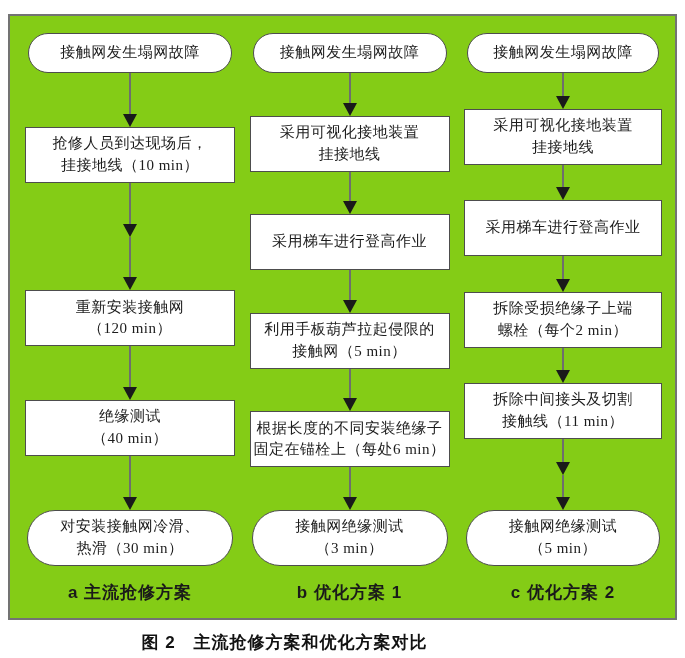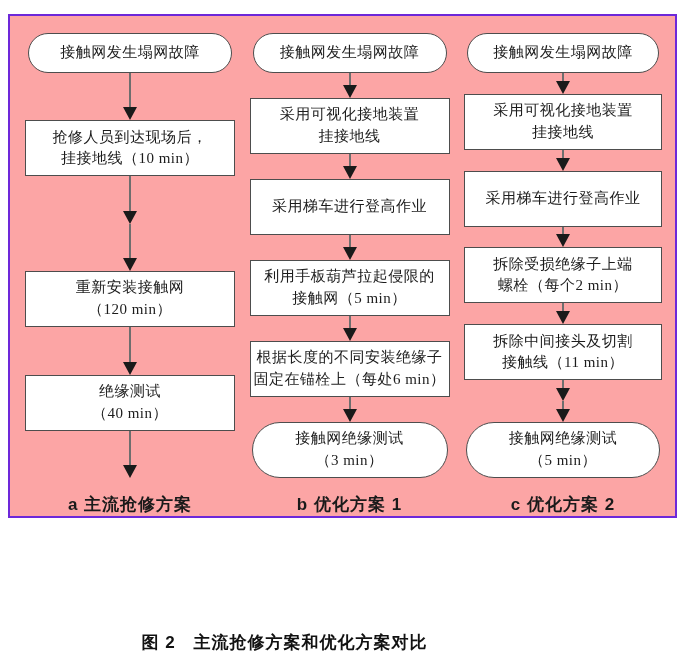--- a/index.html
+++ b/index.html
@@ -2,23 +2,23 @@
 <html><head>
 <meta charset="utf-8">
 <style>
   * { margin: 0; padding: 0; box-sizing: border-box; }
   html, body { width: 685px; height: 658px; background: #ffffff; overflow: hidden; }
   body { position: relative; font-family: "Liberation Serif", "DejaVu Serif", serif; color: #1c1c1c; }
 
   .frame {
     position: absolute;
     left: 8px; top: 14px;
-    width: 669px; height: 504px;
-    border: 2px solid #6d28d9;
-    background: #fca5a5;
+    width: 669px; height: 606px;
+    border: 2px solid #737373;
+    background: #84cc16;
   }
 
   .columns {
     display: flex;
     justify-content: space-between;
     padding: 17px 13px 0 15px;
     height: 100%;
   }
 
   .column {
@@ -139,20 +139,22 @@
         <div class="arrow">
             <i class="line"></i>
             <i class="head"></i>
           </div>
         <div class="node step">绝缘测试
 （40 min）</div>
         <div class="arrow">
             <i class="line"></i>
             <i class="head"></i>
           </div>
+        <div class="node end">对安装接触网冷滑、
+热滑（30 min）</div>
       </div>
       <div class="column-label">a 主流抢修方案</div>
     </div>
 
     <div class="column b">
       <div class="flow">
         <div class="node start">接触网发生塌网故障</div>
         <div class="arrow">
             <i class="line"></i>
             <i class="head"></i>

